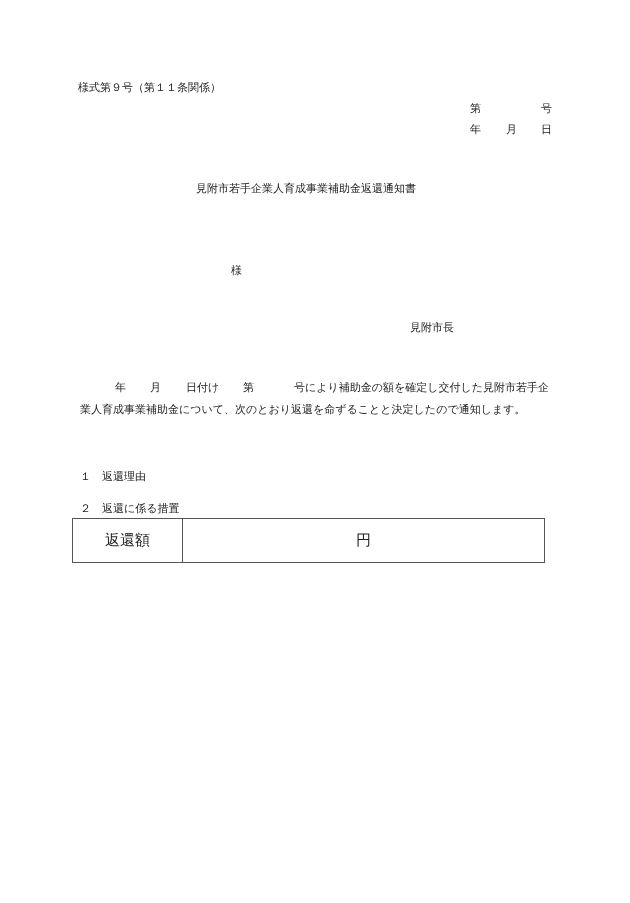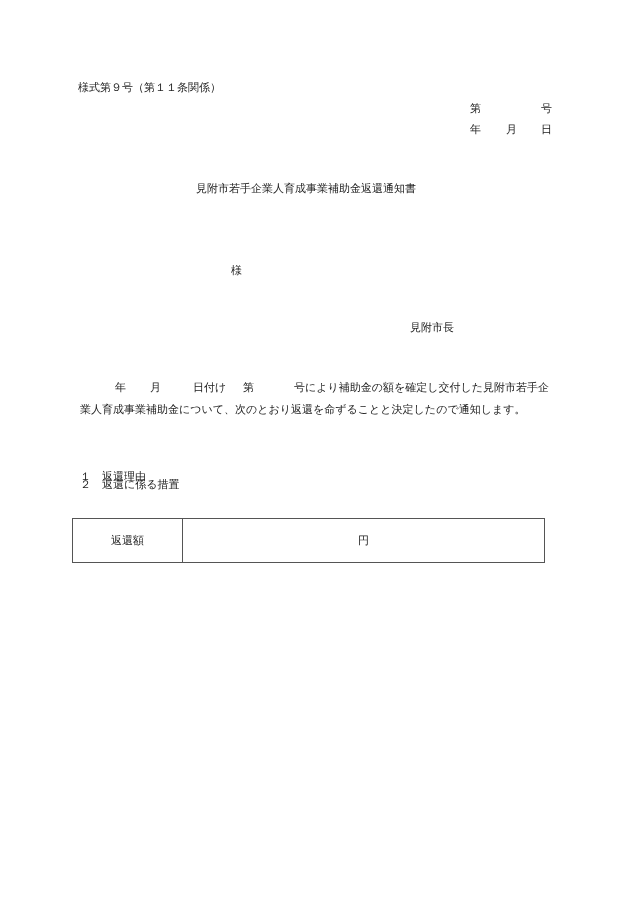--- a/index.html
+++ b/index.html
@@ -14,24 +14,24 @@
   #doc-date .a { position: absolute; left: 0; }
   #doc-date .b { position: absolute; left: 36px; }
   #doc-date .c { position: absolute; left: 71px; }
   #title { left: 196px; top: 182px; }
   #addressee { left: 231px; top: 264px; }
   #sender { left: 366px; top: 321px; margin-left: 44px; }
   #body-line1 { left: 78px; top: 381px; width: 480px; }
   #body-line1 span { position: absolute; top: 0; }
   #body-line2 { left: 80px; top: 403px; }
   #item1 { left: 80px; top: 462px; margin-top: 8px; }
-  #item2 { left: 80px; top: 478px; }
+  #item2 { left: 80px; top: 502px; }
   .item-num { display: inline-block; width: 22px; }
   #measures-table { position: absolute; left: 72px; top: 518px; width: 473px; border-collapse: collapse; }
-  #measures-table td { border: 1px solid #555; height: 43px; font-size: 11px; text-align: center; padding: 0; }
+  #measures-table td { border: 1px solid #555; height: 43px; font-size: 15px; text-align: center; padding: 0; }
   #measures-table td.label { width: 109px; }
   .date-cell span { display: inline-block; }
 </style>
 </head>
 <body>
 
 <div class="abs" id="form-number">様式第９号（第１１条関係）</div>
 
 <div class="abs" id="doc-no">
   <span class="a">第</span>
@@ -46,21 +46,21 @@
 
 <div class="abs" id="title">見附市若手企業人育成事業補助金返還通知書</div>
 
 <div class="abs" id="addressee">様</div>
 
 <div class="abs" id="sender">見附市長</div>
 
 <div class="abs" id="body-line1">
   <span style="left:37px">年</span>
   <span style="left:72px">月</span>
-  <span style="left:115px">日付け</span>
+  <span style="left:108px">日付け</span>
   <span style="left:165px">第</span>
   <span style="left:216px">号により補助金の額を確定し交付した見附市若手企</span>
 </div>
 
 <div class="abs" id="body-line2">業人育成事業補助金について、次のとおり返還を命ずることと決定したので通知します。</div>
 
 <div class="abs" id="item1">
   <span class="item-num">１</span><span>返還理由</span>
 </div>
 

